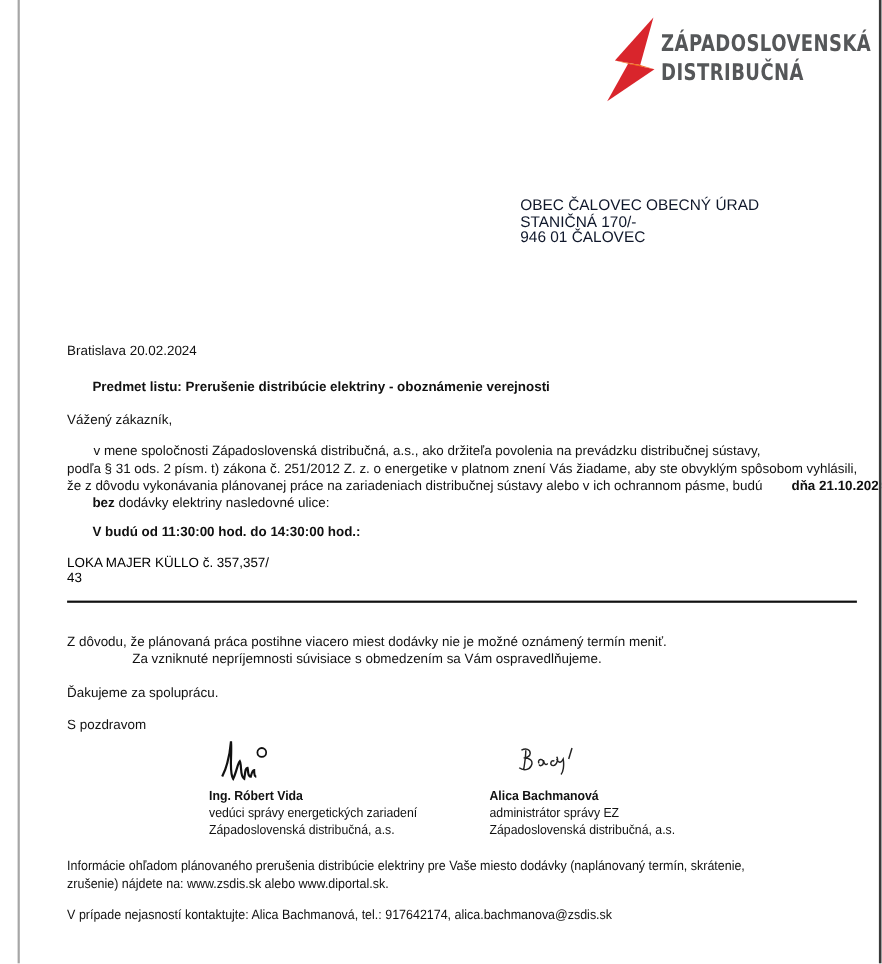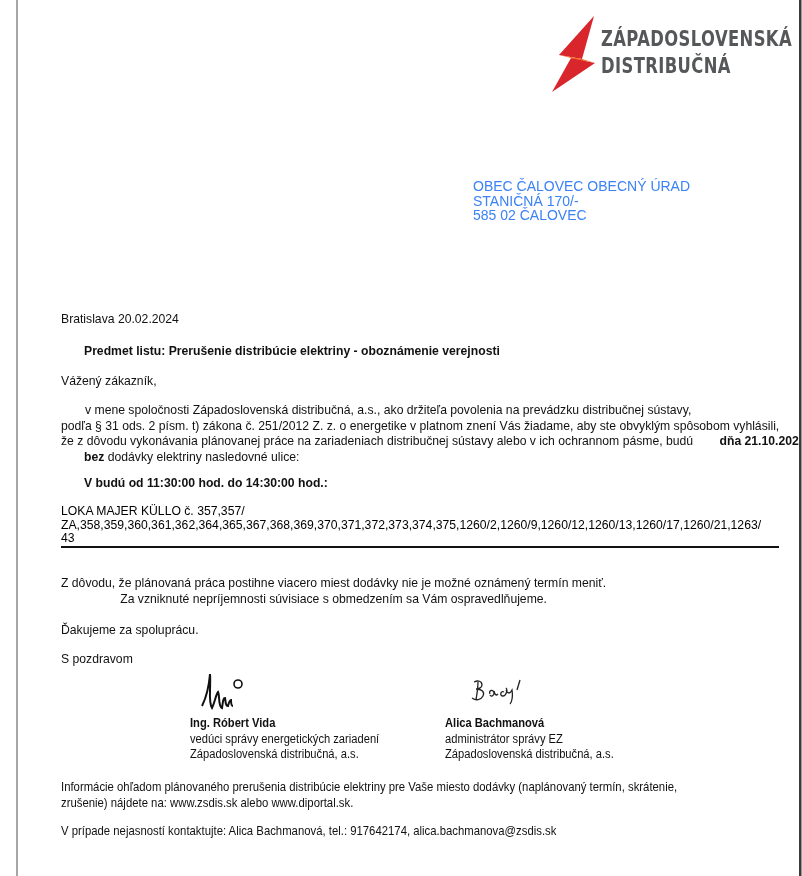--- a/index.html
+++ b/index.html
@@ -22,21 +22,21 @@
   }
   .logo { position: absolute; left: 530px; top: 14px; width: 240px; height: 82px; }
   .logo-text {
     position: absolute; left: 583px; top: 26px;
     font-family: "DejaVu Sans", sans-serif; font-weight: bold;
     color: #555759; font-size: 21px; line-height: 27px; letter-spacing: 0.5px;
     transform: scaleX(0.78); transform-origin: left top; white-space: nowrap;
   }
   .addr {
     position: absolute; left: 455px; top: 179px;
-    font-family: "Liberation Sans", sans-serif; font-size: 14px; line-height: 14.5px; color: #3b82f6;
+    font-family: "Liberation Sans", sans-serif; font-size: 14px; line-height: 14.5px; color: #0f172a;
   }
   .addr div { white-space: nowrap; }
   .txt {
     position: absolute; left: 43px; font-size: 12.2px; line-height: 15.5px; color: #111;
     font-family: "Liberation Sans", sans-serif; white-space: nowrap;
   }
   .bold { font-weight: bold; padding-left: 23px; }
   .para { width: 730px; white-space: normal; }
   .para .line { white-space: nowrap; }
   .indent { padding-left: 24px; }
@@ -64,39 +64,38 @@
     <polygon points="34,45 47,49 23,44" fill="#f26b21"></polygon>
   </svg>
   <div class="logo-text">
     <div>ZÁPADOSLOVENSKÁ</div>
     <div>DISTRIBUČNÁ</div>
   </div>
 
   <div class="addr">
     <div>OBEC ČALOVEC OBECNÝ ÚRAD</div>
     <div>STANIČNÁ 170/-</div>
-    <div>585 02  ČALOVEC</div>
+    <div>946 01  ČALOVEC</div>
   </div>
 
   <div class="txt" style="top:312px;">Bratislava 20.02.2024</div>
   <div class="txt bold" style="top:344px;">Predmet listu: Prerušenie distribúcie elektriny - oboznámenie verejnosti</div>
   <div class="txt" style="top:374px;">Vážený zákazník,</div>
 
   <div class="txt para" style="top:403px;">
     <div class="line indent">v mene spoločnosti Západoslovenská distribučná, a.s., ako držiteľa povolenia na prevádzku distribučnej sústavy,</div>
     <div class="line">podľa § 31 ods. 2 písm. t) zákona č. 251/2012 Z. z. o energetike v platnom znení Vás žiadame, aby ste obvyklým spôsobom vyhlásili,</div>
     <div class="line"><span>že z dôvodu vykonávania plánovanej práce na zariadeniach distribučnej sústavy alebo v ich ochrannom pásme, budú </span><span class="bold">dňa 21.10.2024</span></div>
     <div class="line"><span class="bold">bez</span><span> dodávky elektriny nasledovné ulice:</span></div>
   </div>
 
   <div class="txt bold" style="top:476px;">V budú od 11:30:00 hod.  do 14:30:00 hod.:</div>
 
   <div class="street-block">
     <div class="line">LOKA MAJER KÜLLO č. 357,357/</div>
-    <div class="line">ZA,358,359,360,361,362,364,365,367,368,369,370,371,372,373,374,375,1260/2,1260/9,1260/12,1260/13,1260/17,1260/21,1263/</div>
     <div class="line">43</div>
   </div>
   <div class="street-rule"></div>
 
   <div class="txt" style="top:576px;text-align:center;">
     <div>Z dôvodu, že plánovaná práca postihne viacero miest dodávky nie je možné oznámený termín meniť.</div>
     <div>Za vzniknuté nepríjemnosti súvisiace s obmedzením sa Vám ospravedlňujeme.</div>
   </div>
 
   <div class="txt" style="top:623px;text-align:right;">Ďakujeme za spoluprácu.</div>

